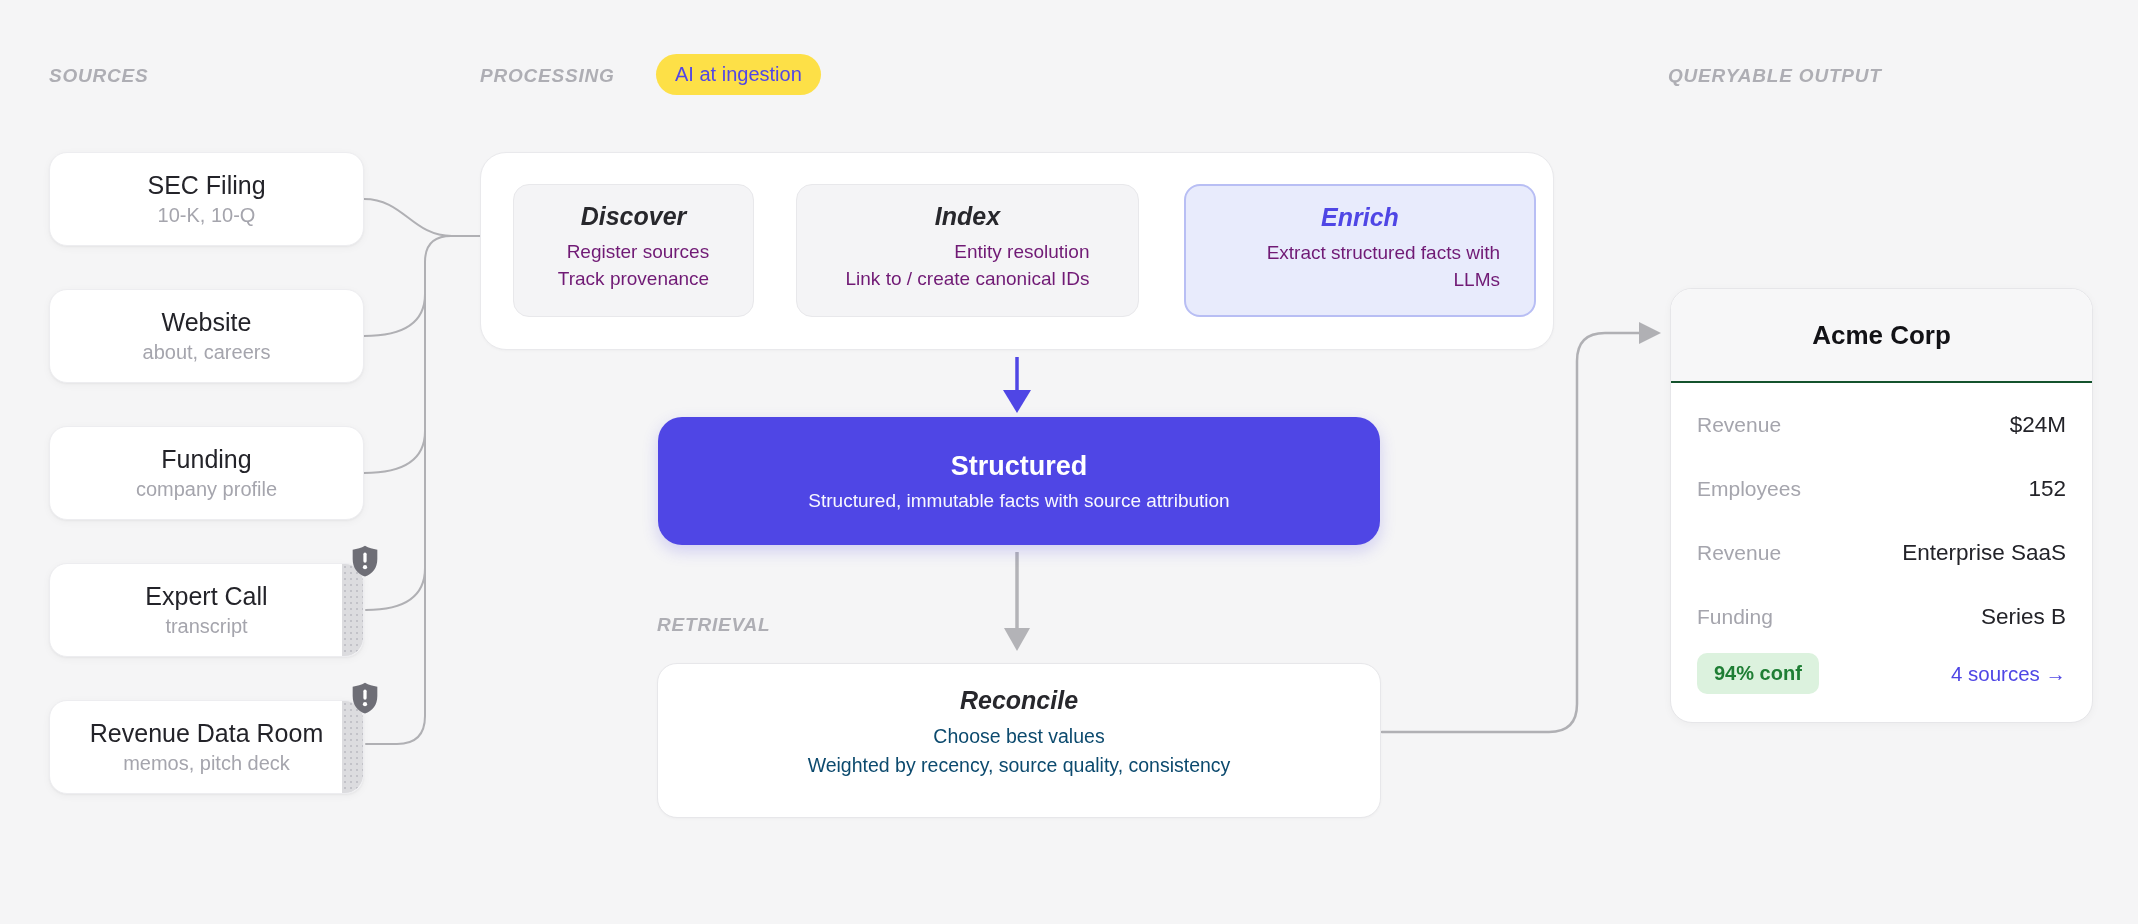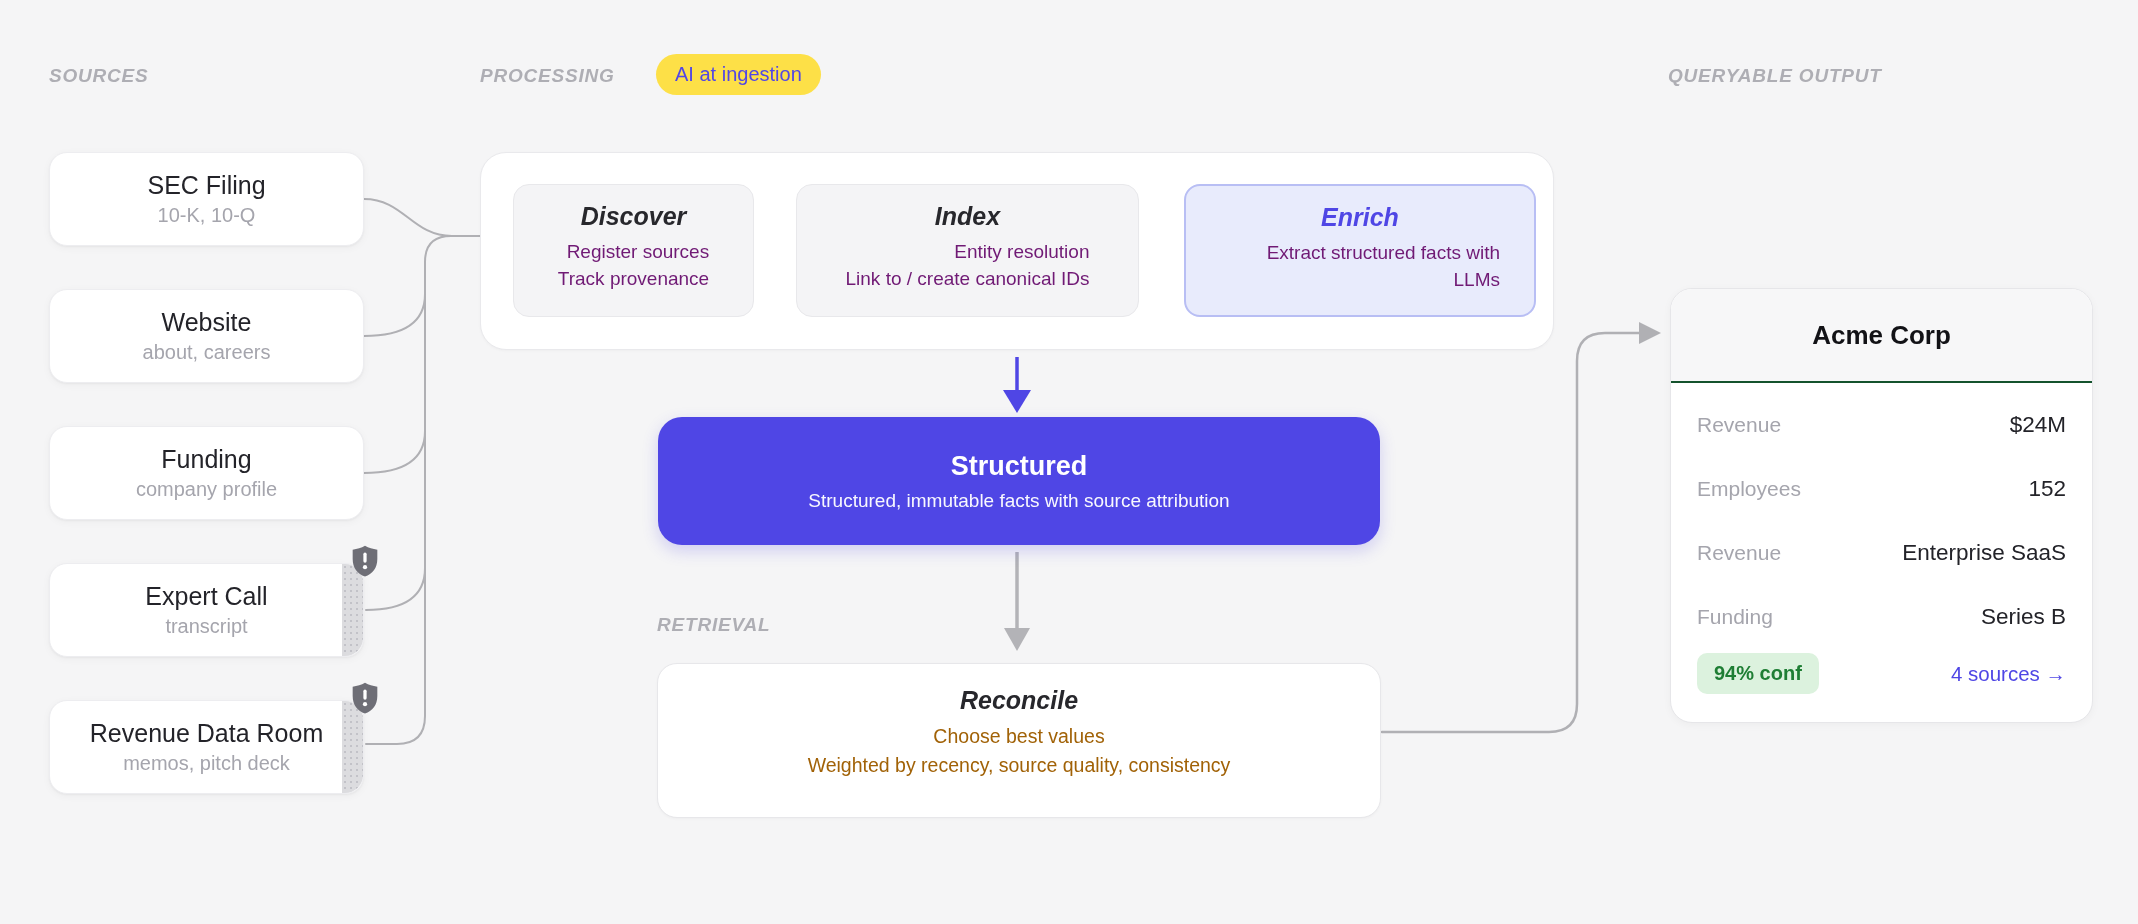--- a/index.html
+++ b/index.html
@@ -72,21 +72,21 @@
   .dp-sub   { font-size:19px; color:rgba(255,255,255,0.96); }
 
   
   .reconcile {
     position:absolute; left:657px; top:663px; width:724px; height:155px; z-index:1;
     background:#ffffff; border:1.5px solid #e7e7ea; border-radius:20px;
     display:flex; flex-direction:column; align-items:center; padding-top:24px; gap:9px;
     text-align:center; box-shadow:0 1px 3px rgba(20,20,25,0.03);
   }
   .rc-title { font-size:25px; font-weight:bold; font-style:italic; color:#27272c; line-height:1; }
-  .rc-body  { font-size:19.5px; color:#a16207; line-height:29px; }
+  .rc-body  { font-size:19.5px; color:#0c4a6e; line-height:29px; }
 
   
   .out-card {
     position:absolute; left:1670px; top:288px; width:423px; height:435px; z-index:1;
     background:#ffffff; border:1.5px solid #e6e6e9; border-radius:22px; overflow:hidden;
     box-shadow:0 2px 8px rgba(20,20,25,0.04);
   }
   .out-header {
     height:94px; background:#f7f7f8; border-bottom:2px solid #14532d;
     display:flex; align-items:center; justify-content:center;

